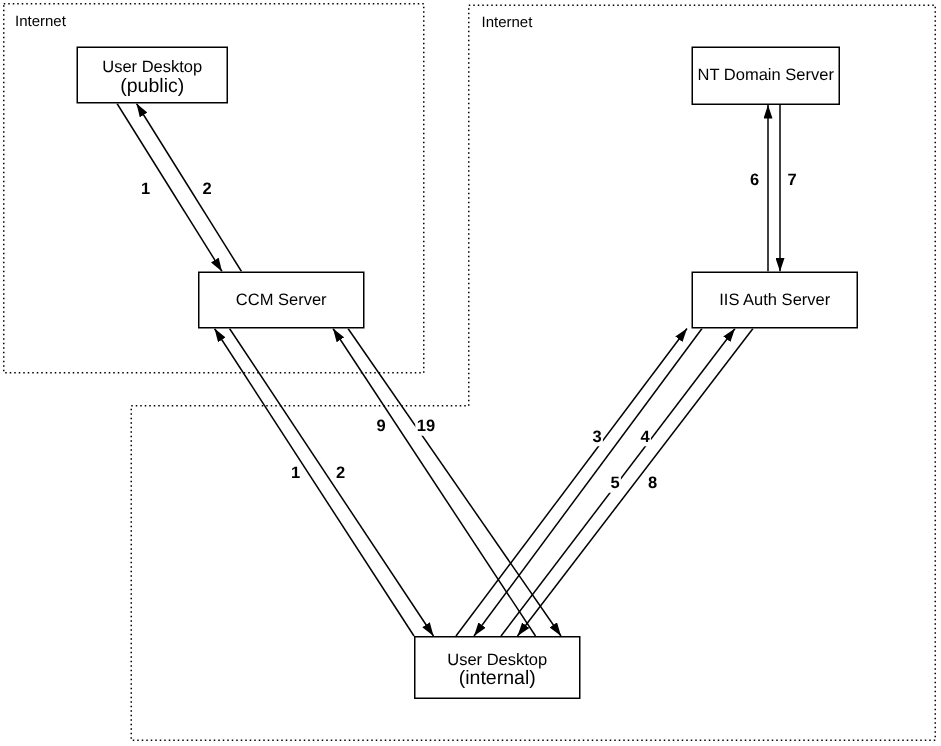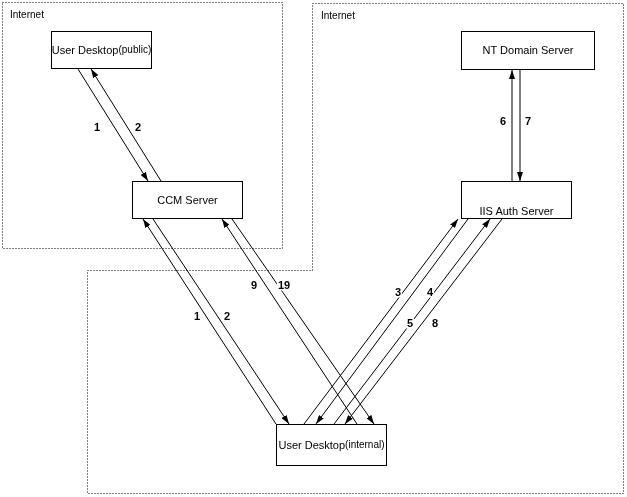--- a/index.html
+++ b/index.html
@@ -11,26 +11,26 @@
     font-family:Liberation Sans, sans-serif;
     overflow:hidden;
     padding-left:12px;
   }
   .wires { position:absolute; left:0; top:0; width:627px; height:497px; }
   .node {
     position:absolute;
     box-sizing:border-box;
     border:1px solid #000000;
     background:#ffffff;
-    display:flex; flex-direction:row;
+    display:flex; flex-direction:column;
     align-items:center; justify-content:center;
     text-align:center;
   }
   .node-title { font-size:11px; line-height:13px; white-space:nowrap; }
-  .node-sub   { font-size:10px;  line-height:10px; white-space:nowrap; }
+  .node-sub   { font-size:13px;  line-height:10px; white-space:nowrap; }
   .region-label { position:absolute; font-size:10px; line-height:11px; white-space:nowrap; }
   .num {
     position:absolute;
     font-size:11px; font-weight:bold; line-height:11px;
     transform:translate(-50%,-50%);
     background:#ffffff;
     padding:0 1px;
   }
 </style>
 </head>
@@ -70,25 +70,25 @@
 
   <div class="node" style="left:51px; top:31px; width:101px; height:38px;">
     <div class="node-title">User Desktop</div>
     <div class="node-sub">(public)</div>
   </div>
 
   <div class="node" style="left:132px; top:181px; width:111px; height:38px;text-align:center;">
     <div class="node-title">CCM Server</div>
   </div>
 
-  <div class="node" style="left:461px; top:31px; width:134px; height:39px;">
+  <div class="node" style="left:461px; top:31px; width:99px; height:39px;">
     <div class="node-title">NT Domain Server</div>
   </div>
 
-  <div class="node" style="left:461px; top:181px; width:111px; height:38px;align-items:flex-end;">
+  <div class="node" style="left:461px; top:181px; width:111px; height:38px;">
     <div class="node-title">IIS Auth Server</div>
   </div>
 
   <div class="node" style="left:276px; top:424px; width:111px; height:42px;">
     <div class="node-title">User Desktop</div>
     <div class="node-sub">(internal)</div>
   </div>
 
   <span class="num" style="left:97px;  top:127px;">1</span>
   <span class="num" style="left:138px; top:127px;">2</span>

